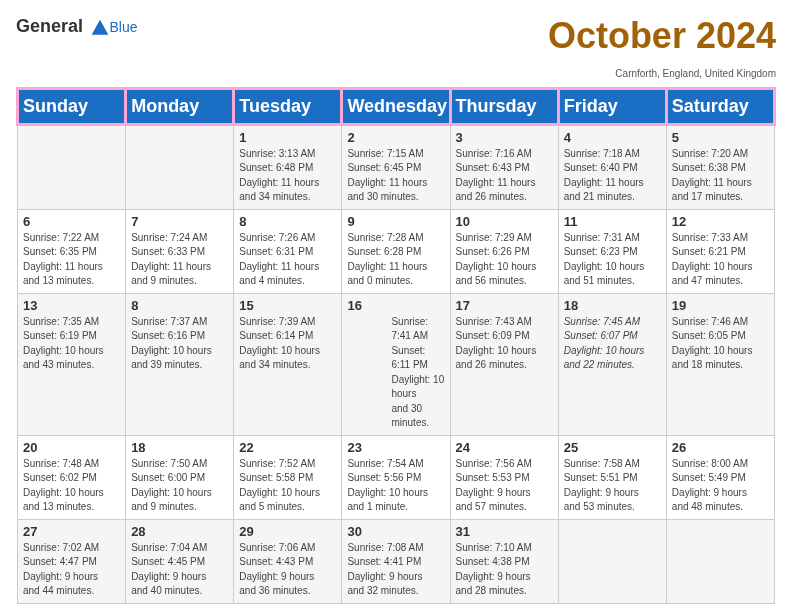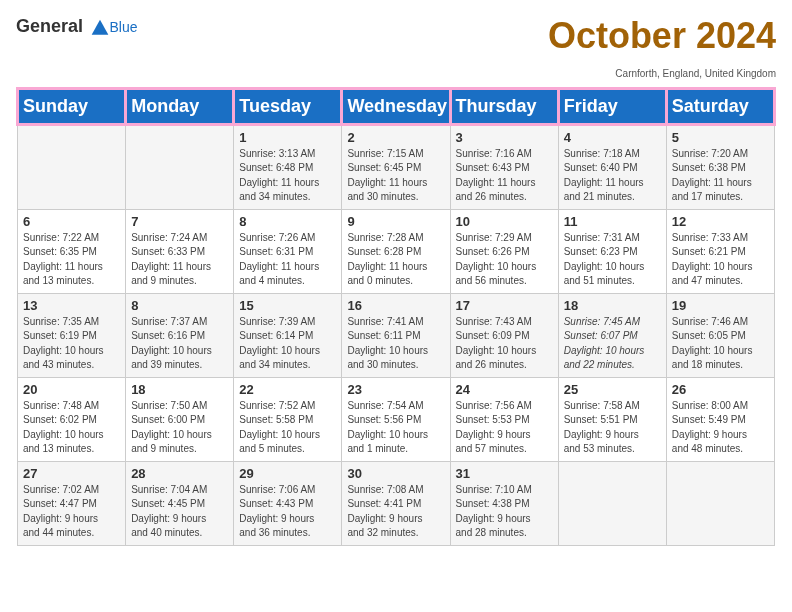--- a/index.html
+++ b/index.html
@@ -231,21 +231,21 @@
         </td>
         <td>
           <span class="day-number">15</span>
           <div class="cell-text" style="white-space: pre-line;">Sunrise: 7:39 AM
 Sunset: 6:14 PM
 Daylight: 10 hours
 and 34 minutes.</div>
         </td>
         <td>
           <span class="day-number">16</span>
-          <div class="cell-text" style="white-space: pre-line;">Sunrise: 7:41 AM
+          <div class="cell-text" style="white-space: pre-line; margin-left: 44px;">Sunrise: 7:41 AM
 Sunset: 6:11 PM
 Daylight: 10 hours
 and 30 minutes.</div>
         </td>
         <td>
           <span class="day-number">17</span>
           <div class="cell-text" style="white-space: pre-line;">Sunrise: 7:43 AM
 Sunset: 6:09 PM
 Daylight: 10 hours
 and 26 minutes.</div>

